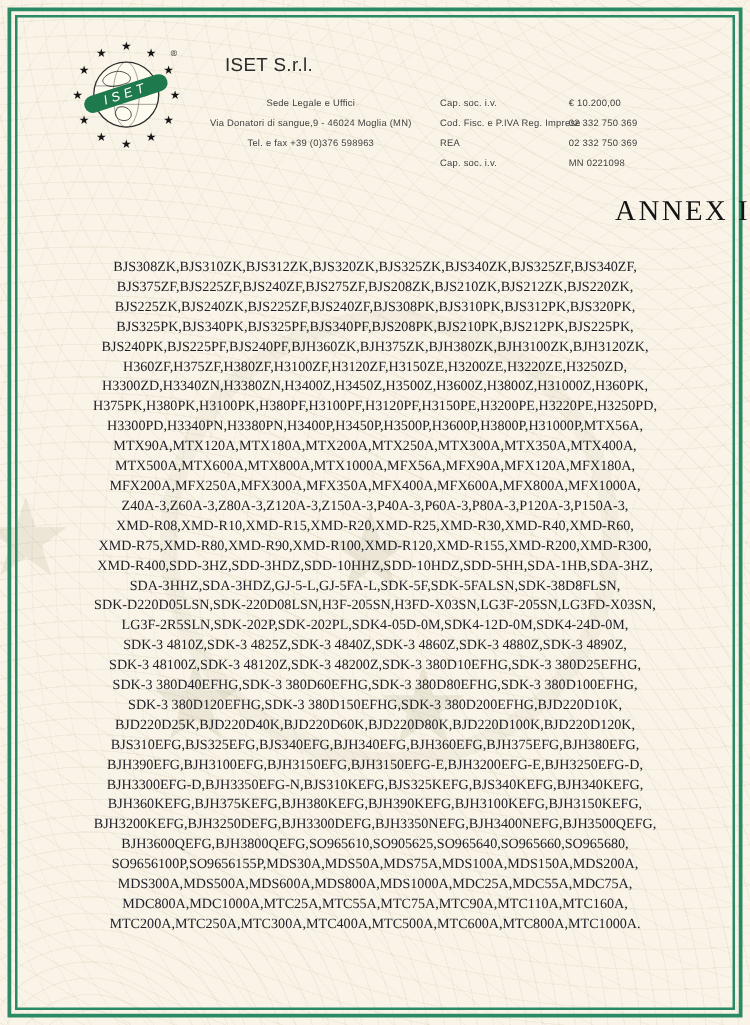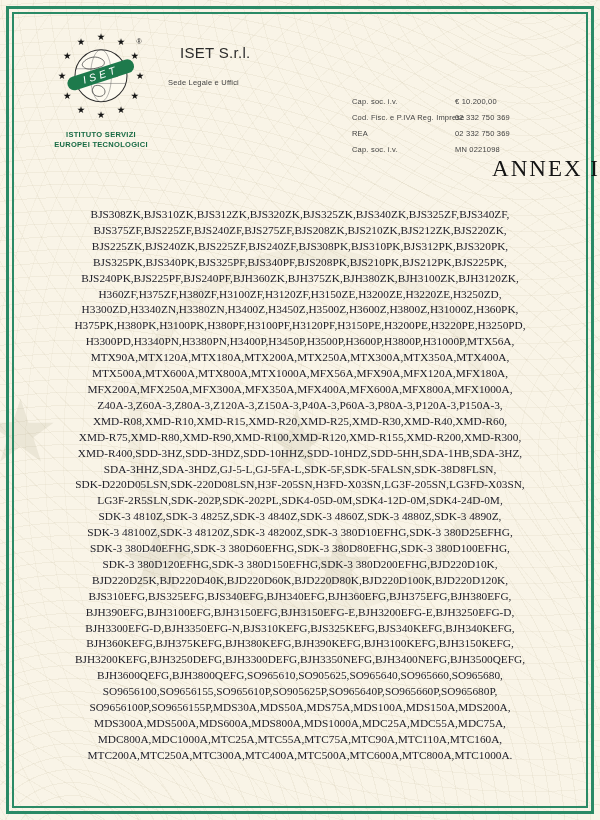--- a/index.html
+++ b/index.html
@@ -42,21 +42,21 @@
     position:absolute;left:180px;top:44px;z-index:3;
     font-size:15px;color:#2b2b2b;letter-spacing:.3px;
   }
   .info-left{position:absolute;left:168px;top:78px;z-index:3;}
   .iline{height:16px;font-size:7.5px;color:#424242;letter-spacing:.2px;text-align:center;}
   .email{text-decoration:underline;cursor:pointer;}
   .website{margin-right:9px;}
 
   .info-right{position:absolute;left:352px;top:78px;z-index:3;}
   .rrow{height:16px;font-size:7.5px;color:#424242;letter-spacing:.2px;white-space:nowrap;}
-  .rlabel{display:inline-block;width:103px;margin-top:19px;}
+  .rlabel{display:inline-block;width:103px;}
   .rvalue{display:inline-block;text-align:right;}
 
   .doc-title{
     position:absolute;left:0;right:0;top:156px;z-index:3;margin:0;
     text-align:right;font-family:"Liberation Serif", serif;font-weight:normal;
     font-size:23px;letter-spacing:2px;color:#141414;
   }
   .codes{
     position:absolute;left:45px;top:207px;width:510px;z-index:3;
     text-align:center;font-family:"Liberation Serif", serif;
@@ -101,30 +101,28 @@
         <path d="M41 33 c6 -5 14 -6 20 -2 c5 3 3 8 -2 9 c-7 2 -13 4 -18 1 c-4 -3 -3 -5 0 -8 z" fill="none" stroke="#333" stroke-width="0.8"></path>
         <path d="M52 62 c5 -2 10 0 12 4 c2 4 -1 8 -6 8 c-5 0 -9 -4 -8 -8 z" fill="none" stroke="#333" stroke-width="0.8"></path>
         <path d="M74 42 c4 -2 8 0 8 4 c0 4 -4 6 -8 5 z" fill="none" stroke="#333" stroke-width="0.8"></path>
       </g>
       <g transform="rotate(-18 60 50)">
         <rect x="20" y="41" width="80" height="16" rx="8" fill="#1e7a4c"></rect>
         <text x="60" y="53" fill="#ffffff" font-size="12" font-style="italic" letter-spacing="4" text-anchor="middle">ISET</text>
       </g>
       <text x="101" y="14" font-size="8" fill="#222">®</text>
     </svg>
-    <div class="org-name">
-      <div>ISTITUTO SERVIZI</div>
-      <div>EUROPEI TECNOLOGICI</div>
-    </div>
   </div>
 
   <div class="company-name">ISET S.r.l.</div>
 
   <div class="info-left">
     <div class="iline">Sede Legale e Uffici</div>
+    <div class="iline">Via Donatori di sangue,9 - 46024 Moglia (MN)</div>
+    <div class="iline">Tel. e fax +39 (0)376 598963</div>
   </div>
 
   <div class="info-right">
       <div class="rrow">
       <span class="rlabel">Cap. soc. i.v.</span><span class="rvalue">€ 10.200,00</span>
     </div>
       <div class="rrow">
       <span class="rlabel">Cod. Fisc. e P.IVA Reg. Imprese</span><span class="rvalue">02 332 750 369</span>
     </div>
       <div class="rrow">
@@ -161,19 +159,18 @@
       <div class="code-line">SDK-3 48100Z,SDK-3 48120Z,SDK-3 48200Z,SDK-3 380D10EFHG,SDK-3 380D25EFHG,</div>
       <div class="code-line">SDK-3 380D40EFHG,SDK-3 380D60EFHG,SDK-3 380D80EFHG,SDK-3 380D100EFHG,</div>
       <div class="code-line">SDK-3 380D120EFHG,SDK-3 380D150EFHG,SDK-3 380D200EFHG,BJD220D10K,</div>
       <div class="code-line">BJD220D25K,BJD220D40K,BJD220D60K,BJD220D80K,BJD220D100K,BJD220D120K,</div>
       <div class="code-line">BJS310EFG,BJS325EFG,BJS340EFG,BJH340EFG,BJH360EFG,BJH375EFG,BJH380EFG,</div>
       <div class="code-line">BJH390EFG,BJH3100EFG,BJH3150EFG,BJH3150EFG-E,BJH3200EFG-E,BJH3250EFG-D,</div>
       <div class="code-line">BJH3300EFG-D,BJH3350EFG-N,BJS310KEFG,BJS325KEFG,BJS340KEFG,BJH340KEFG,</div>
       <div class="code-line">BJH360KEFG,BJH375KEFG,BJH380KEFG,BJH390KEFG,BJH3100KEFG,BJH3150KEFG,</div>
       <div class="code-line">BJH3200KEFG,BJH3250DEFG,BJH3300DEFG,BJH3350NEFG,BJH3400NEFG,BJH3500QEFG,</div>
       <div class="code-line">BJH3600QEFG,BJH3800QEFG,SO965610,SO905625,SO965640,SO965660,SO965680,</div>
-      <div class="code-line">SO9656100,SO9656155,SO965610P,SO905625P,SO965640P,SO965660P,SO965680P,</div>
       <div class="code-line">SO9656100P,SO9656155P,MDS30A,MDS50A,MDS75A,MDS100A,MDS150A,MDS200A,</div>
       <div class="code-line">MDS300A,MDS500A,MDS600A,MDS800A,MDS1000A,MDC25A,MDC55A,MDC75A,</div>
       <div class="code-line">MDC800A,MDC1000A,MTC25A,MTC55A,MTC75A,MTC90A,MTC110A,MTC160A,</div>
       <div class="code-line">MTC200A,MTC250A,MTC300A,MTC400A,MTC500A,MTC600A,MTC800A,MTC1000A.</div>
     </div>
 </div>
 
 </body></html>

